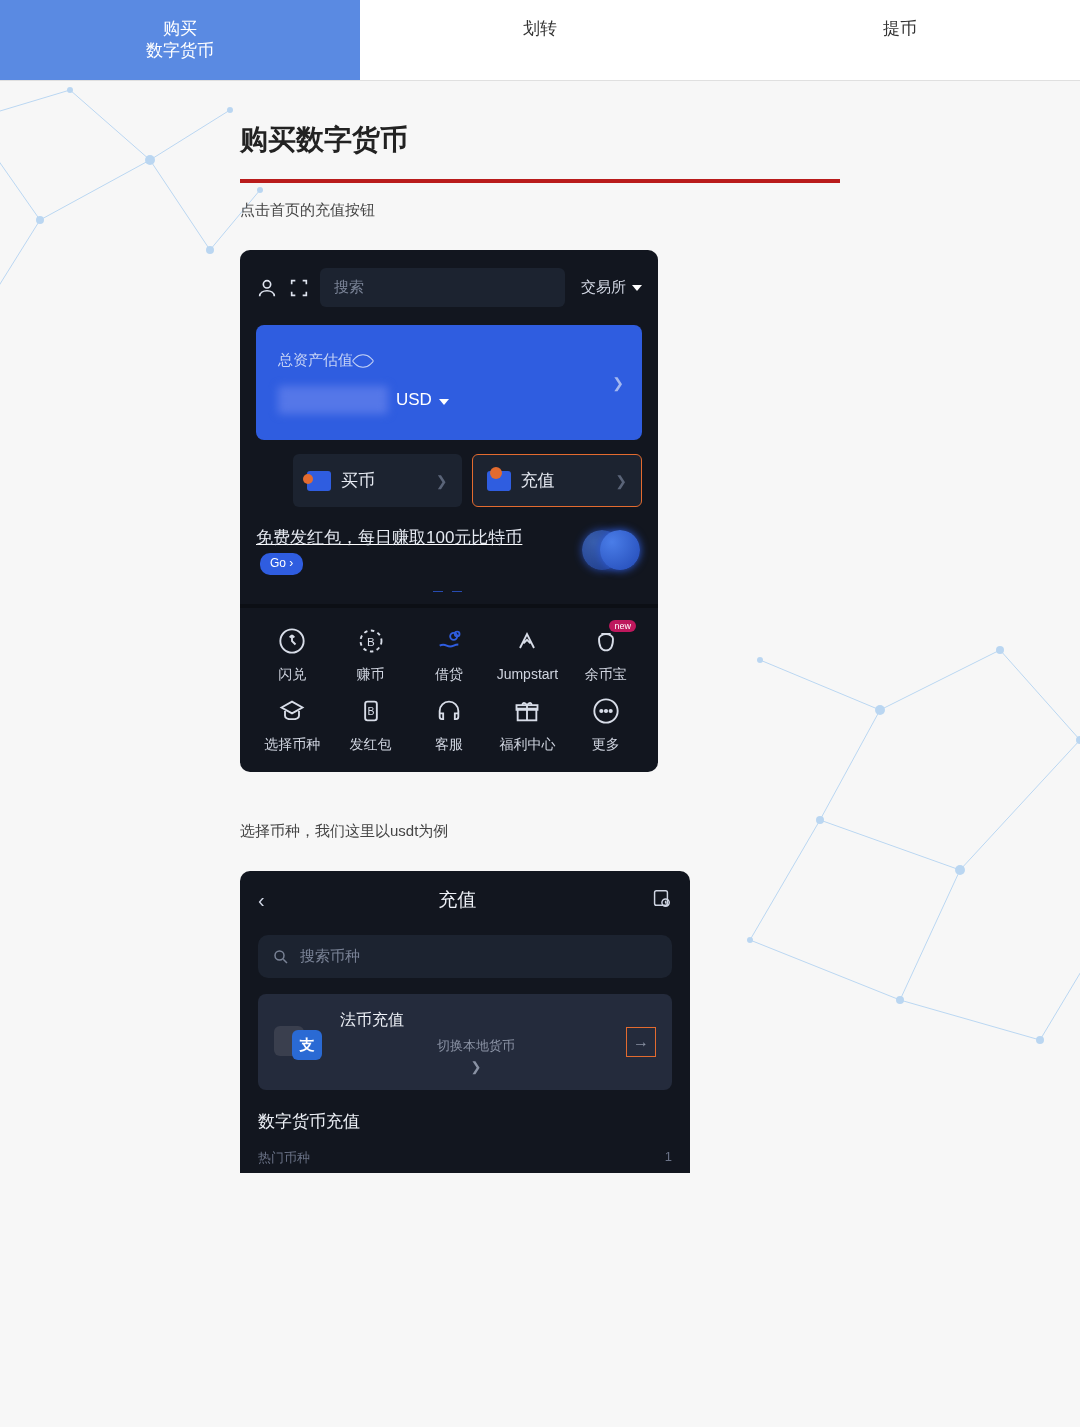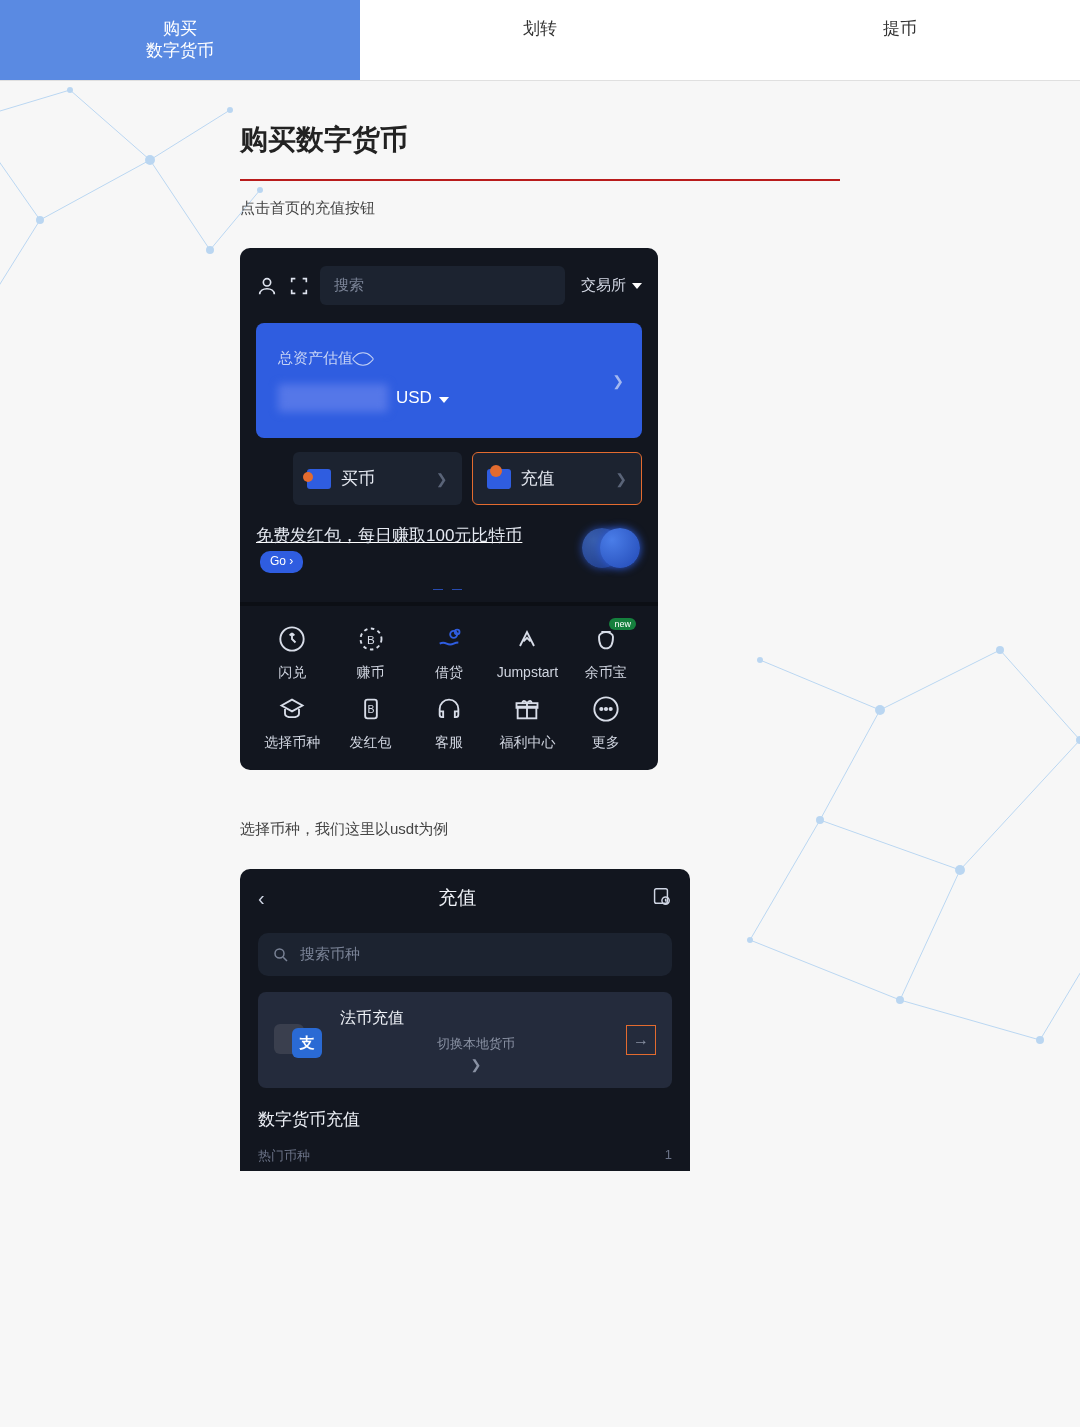--- a/index.html
+++ b/index.html
@@ -10,21 +10,21 @@
   .tab { flex: 1; text-align: center; padding: 18px 0; font-size: 17px; color: #333; cursor: pointer; line-height: 1.3; }
   .tab.active { background: #5a8ae2; color: #fff; }
   
   
   .bg-deco { position: absolute; pointer-events: none; opacity: 0.35; }
   .bg-deco circle { fill: #4a9be8; }
   .bg-deco line { stroke: #4a9be8; stroke-width: 1; }
   
   
   .content { max-width: 600px; margin: 0 auto; padding: 40px 0 0 0; position: relative; z-index: 1; }
-  .page-title { font-size: 28px; font-weight: 600; color: #222; padding-bottom: 20px; border-bottom: 2px solid #b91c1c; margin-bottom: 18px; }
+  .page-title { font-size: 28px; font-weight: 600; color: #222; padding-bottom: 20px; border-bottom: 4px solid #b91c1c; margin-bottom: 18px; }
   .instruction { font-size: 15px; color: #444; margin-bottom: 30px; }
   
   
   .phone-card { background: #12161f; border-radius: 10px; padding: 18px 16px; width: 418px; margin: 0 0 50px 0; color: #fff; }
   .phone-header { display: flex; align-items: center; gap: 10px; margin-bottom: 18px; }
   .icon-btn { color: #dfe4ef; display: flex; align-items: center; justify-content: center; }
   .icon-btn svg { stroke: currentColor; fill: none; stroke-width: 1.8; }
   .search-box { flex: 1; background: #1c2330; border-radius: 6px; padding: 10px 14px; color: #7a8396; font-size: 15px; }
   .exchange-label { color: #d4d9e5; font-size: 15px; display: flex; align-items: center; gap: 4px; margin-left: 6px; }
   
@@ -54,21 +54,21 @@
   .banner-coins .coin.c1 { left: 0; top: 5px; opacity: 0.7; }
   .banner-coins .coin.c2 { left: 18px; top: 5px; }
   .banner-dots { text-align: center; color: #2f5de0; letter-spacing: 3px; font-size: 10px; margin-bottom: 8px; }
   .divider-line { height: 4px; background: #0c0f15; margin: 0 -16px 18px -16px; }
   
   .grid-menu { display: grid; grid-template-columns: repeat(5, 1fr); gap: 12px 6px; }
   .grid-item { display: flex; flex-direction: column; align-items: center; gap: 10px; position: relative; }
   .grid-icon { width: 30px; height: 30px; display: flex; align-items: center; justify-content: center; color: #d8dde8; }
   .grid-icon svg { stroke: currentColor; fill: none; stroke-width: 1.6; width: 28px; height: 28px; }
   .grid-label { color: #d0d5e0; font-size: 14px; white-space: nowrap; }
-  .new-badge { position: absolute; top: -6px; right: 6px; background: #15803d; color: #fff; font-size: 9px; padding: 1px 5px; border-radius: 6px; }
+  .new-badge { position: absolute; top: -6px; right: 6px; background: #be185d; color: #fff; font-size: 9px; padding: 1px 5px; border-radius: 6px; }
   
   
   .phone-card2 { background: #12161f; border-radius: 10px 10px 0 0; width: 450px; color: #fff; padding-bottom: 0; overflow: hidden; }
   .header2 { display: flex; align-items: center; justify-content: space-between; padding: 16px 18px; }
   .header2-title { font-size: 19px; color: #eef1f7; }
   .back-chev { color: #cfd5e3; font-size: 20px; }
   .history-icon svg { stroke: #cfd5e3; fill: none; stroke-width: 1.6; width: 22px; height: 22px; }
   .search2 { margin: 6px 18px 16px 18px; background: #1c2330; border-radius: 10px; padding: 12px 14px; display: flex; align-items: center; gap: 10px; color: #7a8396; font-size: 15px; }
   .search2 svg { stroke: #7a8396; fill: none; stroke-width: 2; width: 18px; height: 18px; }
   .fiat-card { margin: 0 18px 20px 18px; background: #242b3c; border-radius: 8px; padding: 16px; display: flex; align-items: center; gap: 14px; position: relative; }

